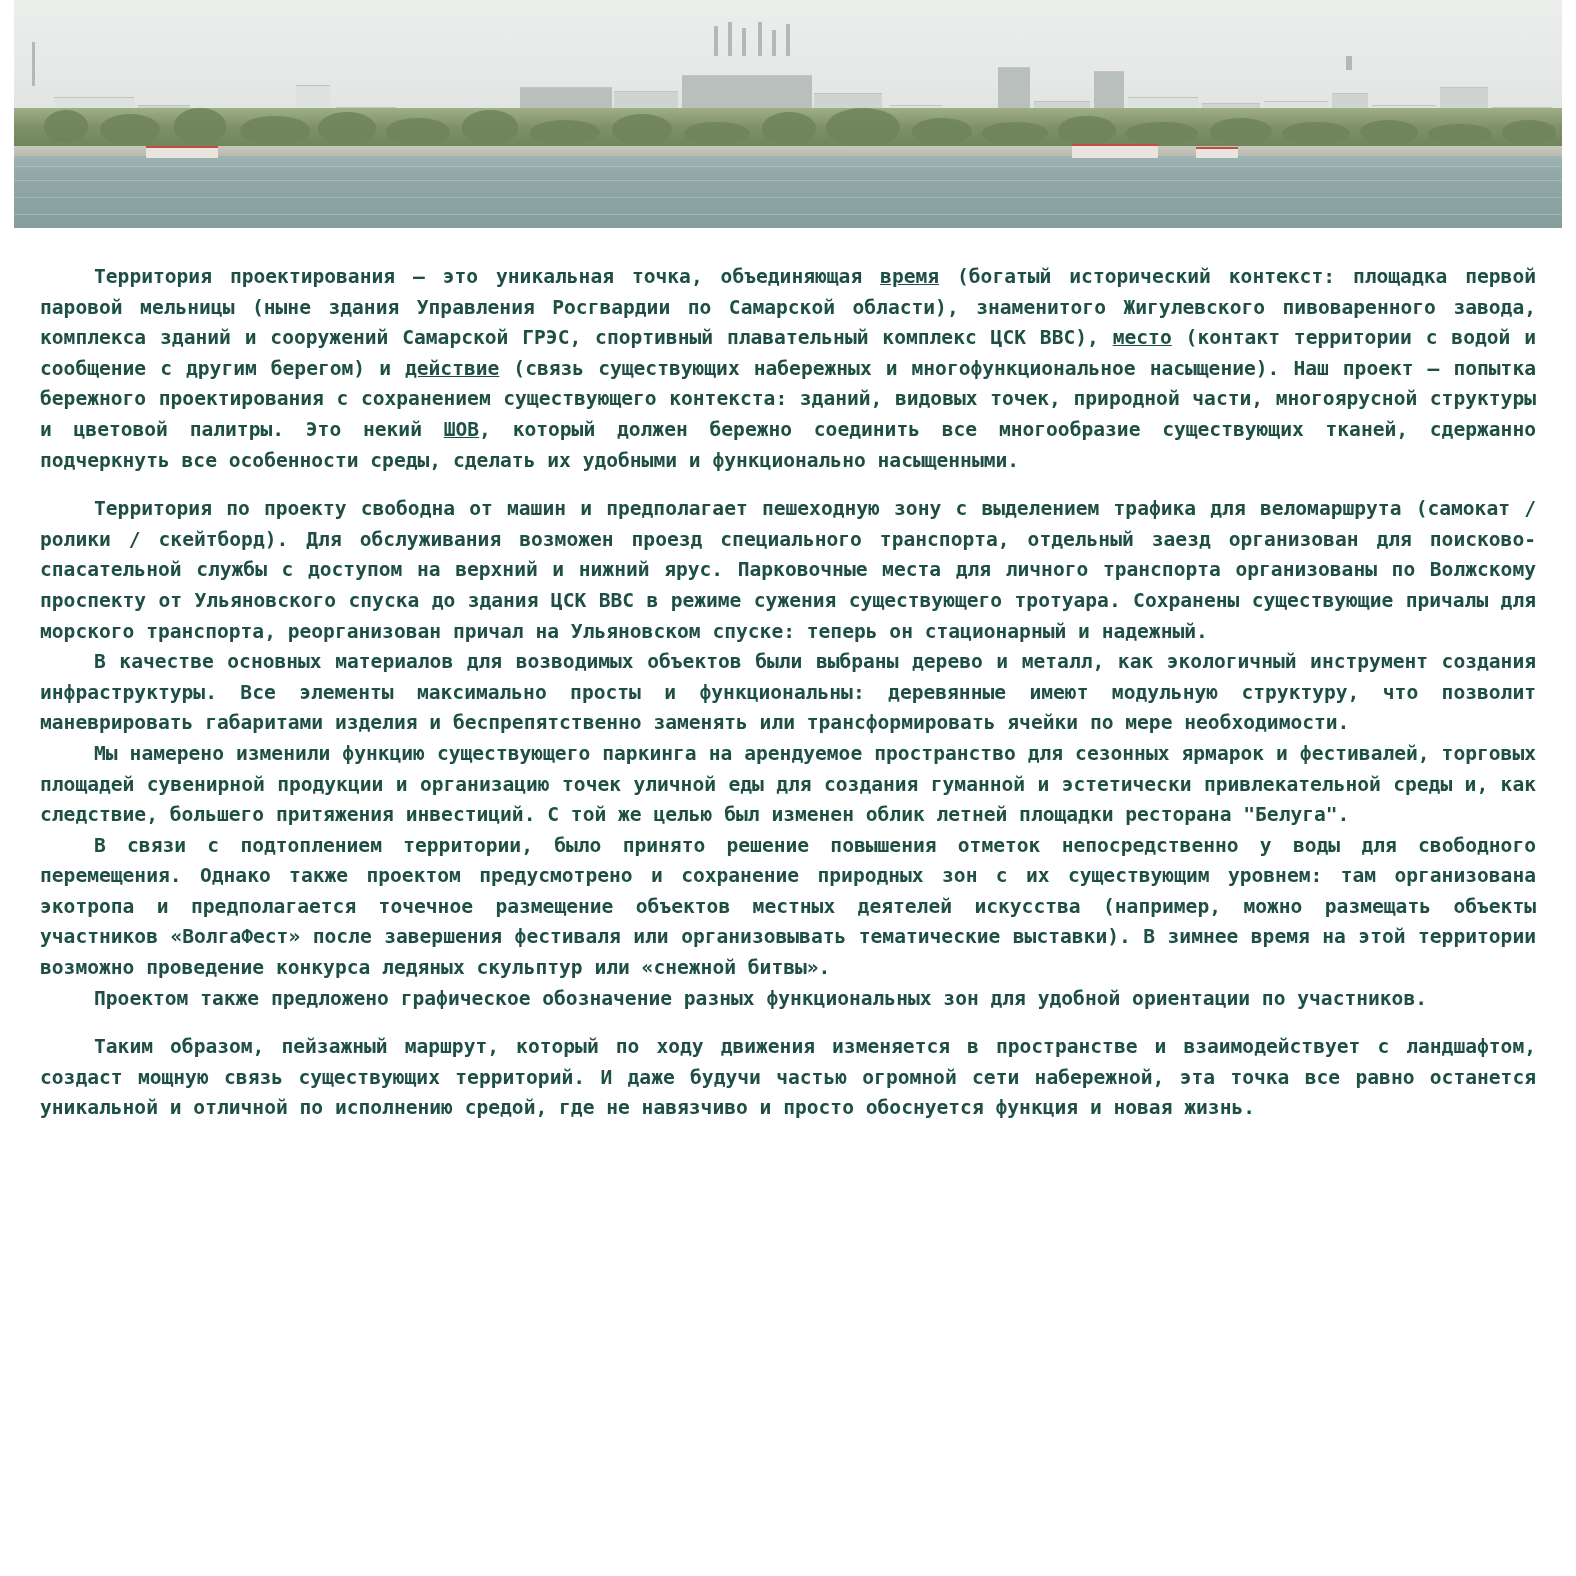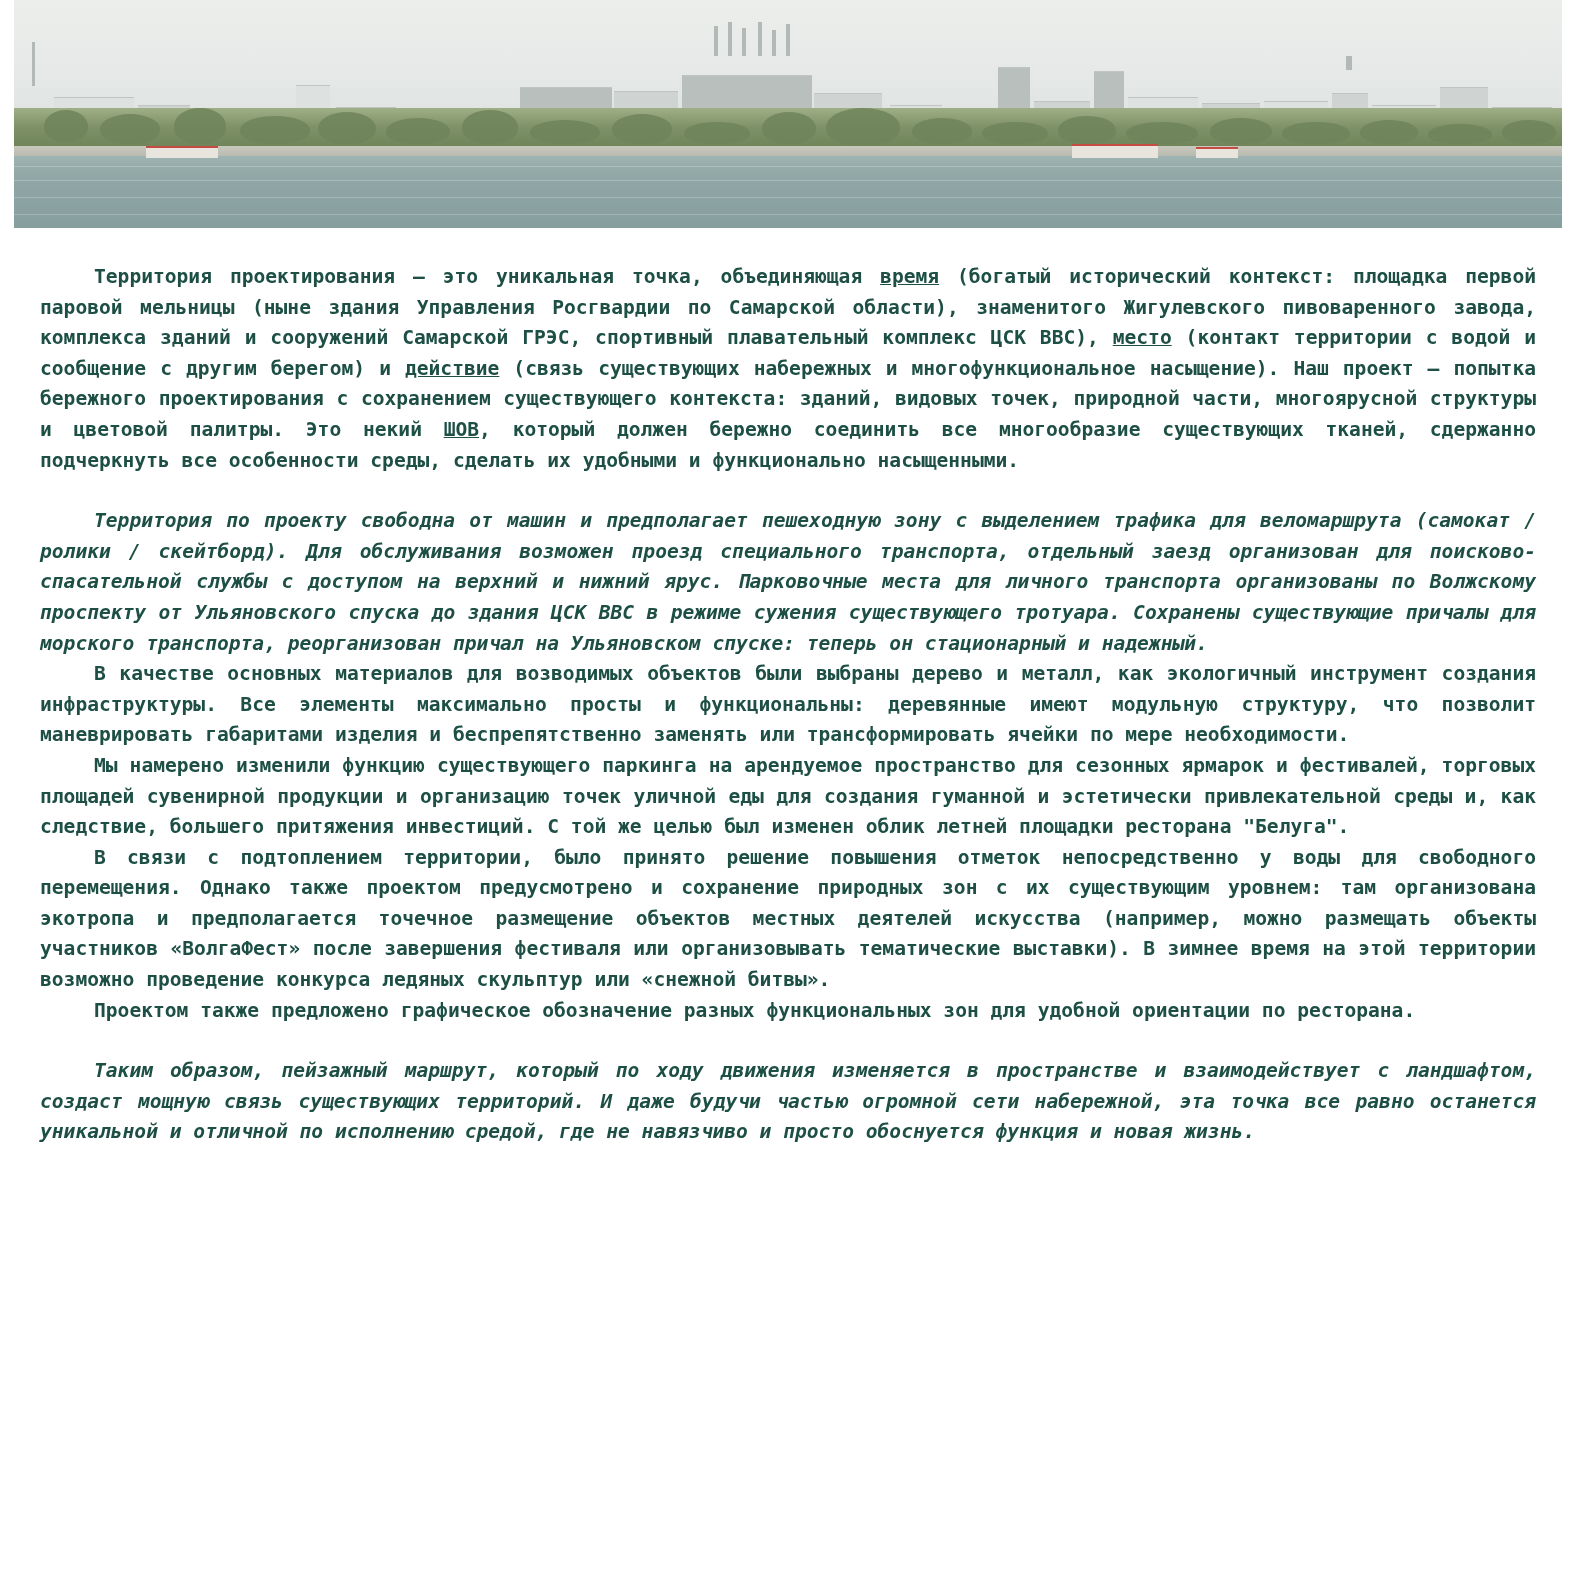--- a/index.html
+++ b/index.html
@@ -101,21 +101,21 @@
     margin: 0 0 0 0;
     text-align: justify;
     text-indent: 54px;
     font-family: "DejaVu Sans Mono", monospace;
     font-size: 19.6px;
     line-height: 30.6px;
     font-weight: bold;
     letter-spacing: 0px;
     color: #1d4f45;
   }
-  .para.gap-before { margin-top: 30px; font-style: italic; }
+  .para.gap-before { margin-top: 18px; }
   .para u { text-decoration: underline; }
 </style>
 </head>
 <body>
 
 <div class="hero">
   <div class="sky"></div>
 
   <div class="city">
 
@@ -195,15 +195,15 @@
   <div class="margin-left"></div>
   <div class="margin-right"></div>
 </div>
 
 <div class="doc">
   <p class="para">Территория проектирования – это уникальная точка, объединяющая <u>время</u> (богатый исторический контекст: площадка первой паровой мельницы (ныне здания Управления Росгвардии по Самарской области), знаменитого Жигулевского пивоваренного завода, комплекса зданий и сооружений Самарской ГРЭС, спортивный плавательный комплекс ЦСК ВВС), <u>место</u> (контакт территории с водой и сообщение с другим берегом) и <u>действие</u> (связь существующих набережных и многофункциональное насыщение). Наш проект – попытка бережного проектирования с сохранением существующего контекста: зданий, видовых точек, природной части, многоярусной структуры и цветовой палитры. Это некий <u>ШОВ</u>, который должен бережно соединить все многообразие существующих тканей, сдержанно подчеркнуть все особенности среды, сделать их удобными и функционально насыщенными.</p>
   <p class="para gap-before">Территория по проекту свободна от машин и предполагает пешеходную зону с выделением трафика для веломаршрута (самокат / ролики / скейтборд). Для обслуживания возможен проезд специального транспорта, отдельный заезд организован для поисково-спасательной службы с доступом на верхний и нижний ярус. Парковочные места для личного транспорта организованы по Волжскому проспекту от Ульяновского спуска до здания ЦСК ВВС в режиме сужения существующего тротуара. Сохранены существующие причалы для морского транспорта, реорганизован причал на Ульяновском спуске: теперь он стационарный и надежный.</p>
   <p class="para">В качестве основных материалов для возводимых объектов были выбраны дерево и металл, как экологичный инструмент создания инфраструктуры. Все элементы максимально просты и функциональны: деревянные имеют модульную структуру, что позволит маневрировать габаритами изделия и беспрепятственно заменять или трансформировать ячейки по мере необходимости.</p>
   <p class="para">Мы намерено изменили функцию существующего паркинга на арендуемое пространство для сезонных ярмарок и фестивалей, торговых площадей сувенирной продукции и организацию точек уличной еды для создания гуманной и эстетически привлекательной среды и, как следствие, большего притяжения инвестиций. С той же целью был изменен облик летней площадки ресторана "Белуга".</p>
   <p class="para">В связи с подтоплением территории, было принято решение повышения отметок непосредственно у воды для свободного перемещения. Однако также проектом предусмотрено и сохранение природных зон с их существующим уровнем: там организована экотропа и предполагается точечное размещение объектов местных деятелей искусства (например, можно размещать объекты участников «ВолгаФест» после завершения фестиваля или организовывать тематические выставки). В зимнее время на этой территории возможно проведение конкурса ледяных скульптур или «снежной битвы».</p>
-  <p class="para">Проектом также предложено графическое обозначение разных функциональных зон для удобной ориентации по ресторана.</p>
+  <p class="para">Проектом также предложено графическое обозначение разных функциональных зон для удобной ориентации по участников.</p>
   <p class="para gap-before">Таким образом, пейзажный маршрут, который по ходу движения изменяется в пространстве и взаимодействует с ландшафтом, создаст мощную связь существующих территорий. И даже будучи частью огромной сети набережной, эта точка все равно останется уникальной и отличной по исполнению средой, где не навязчиво и просто обоснуется функция и новая жизнь.</p>
 </div>
 
 </body></html>

